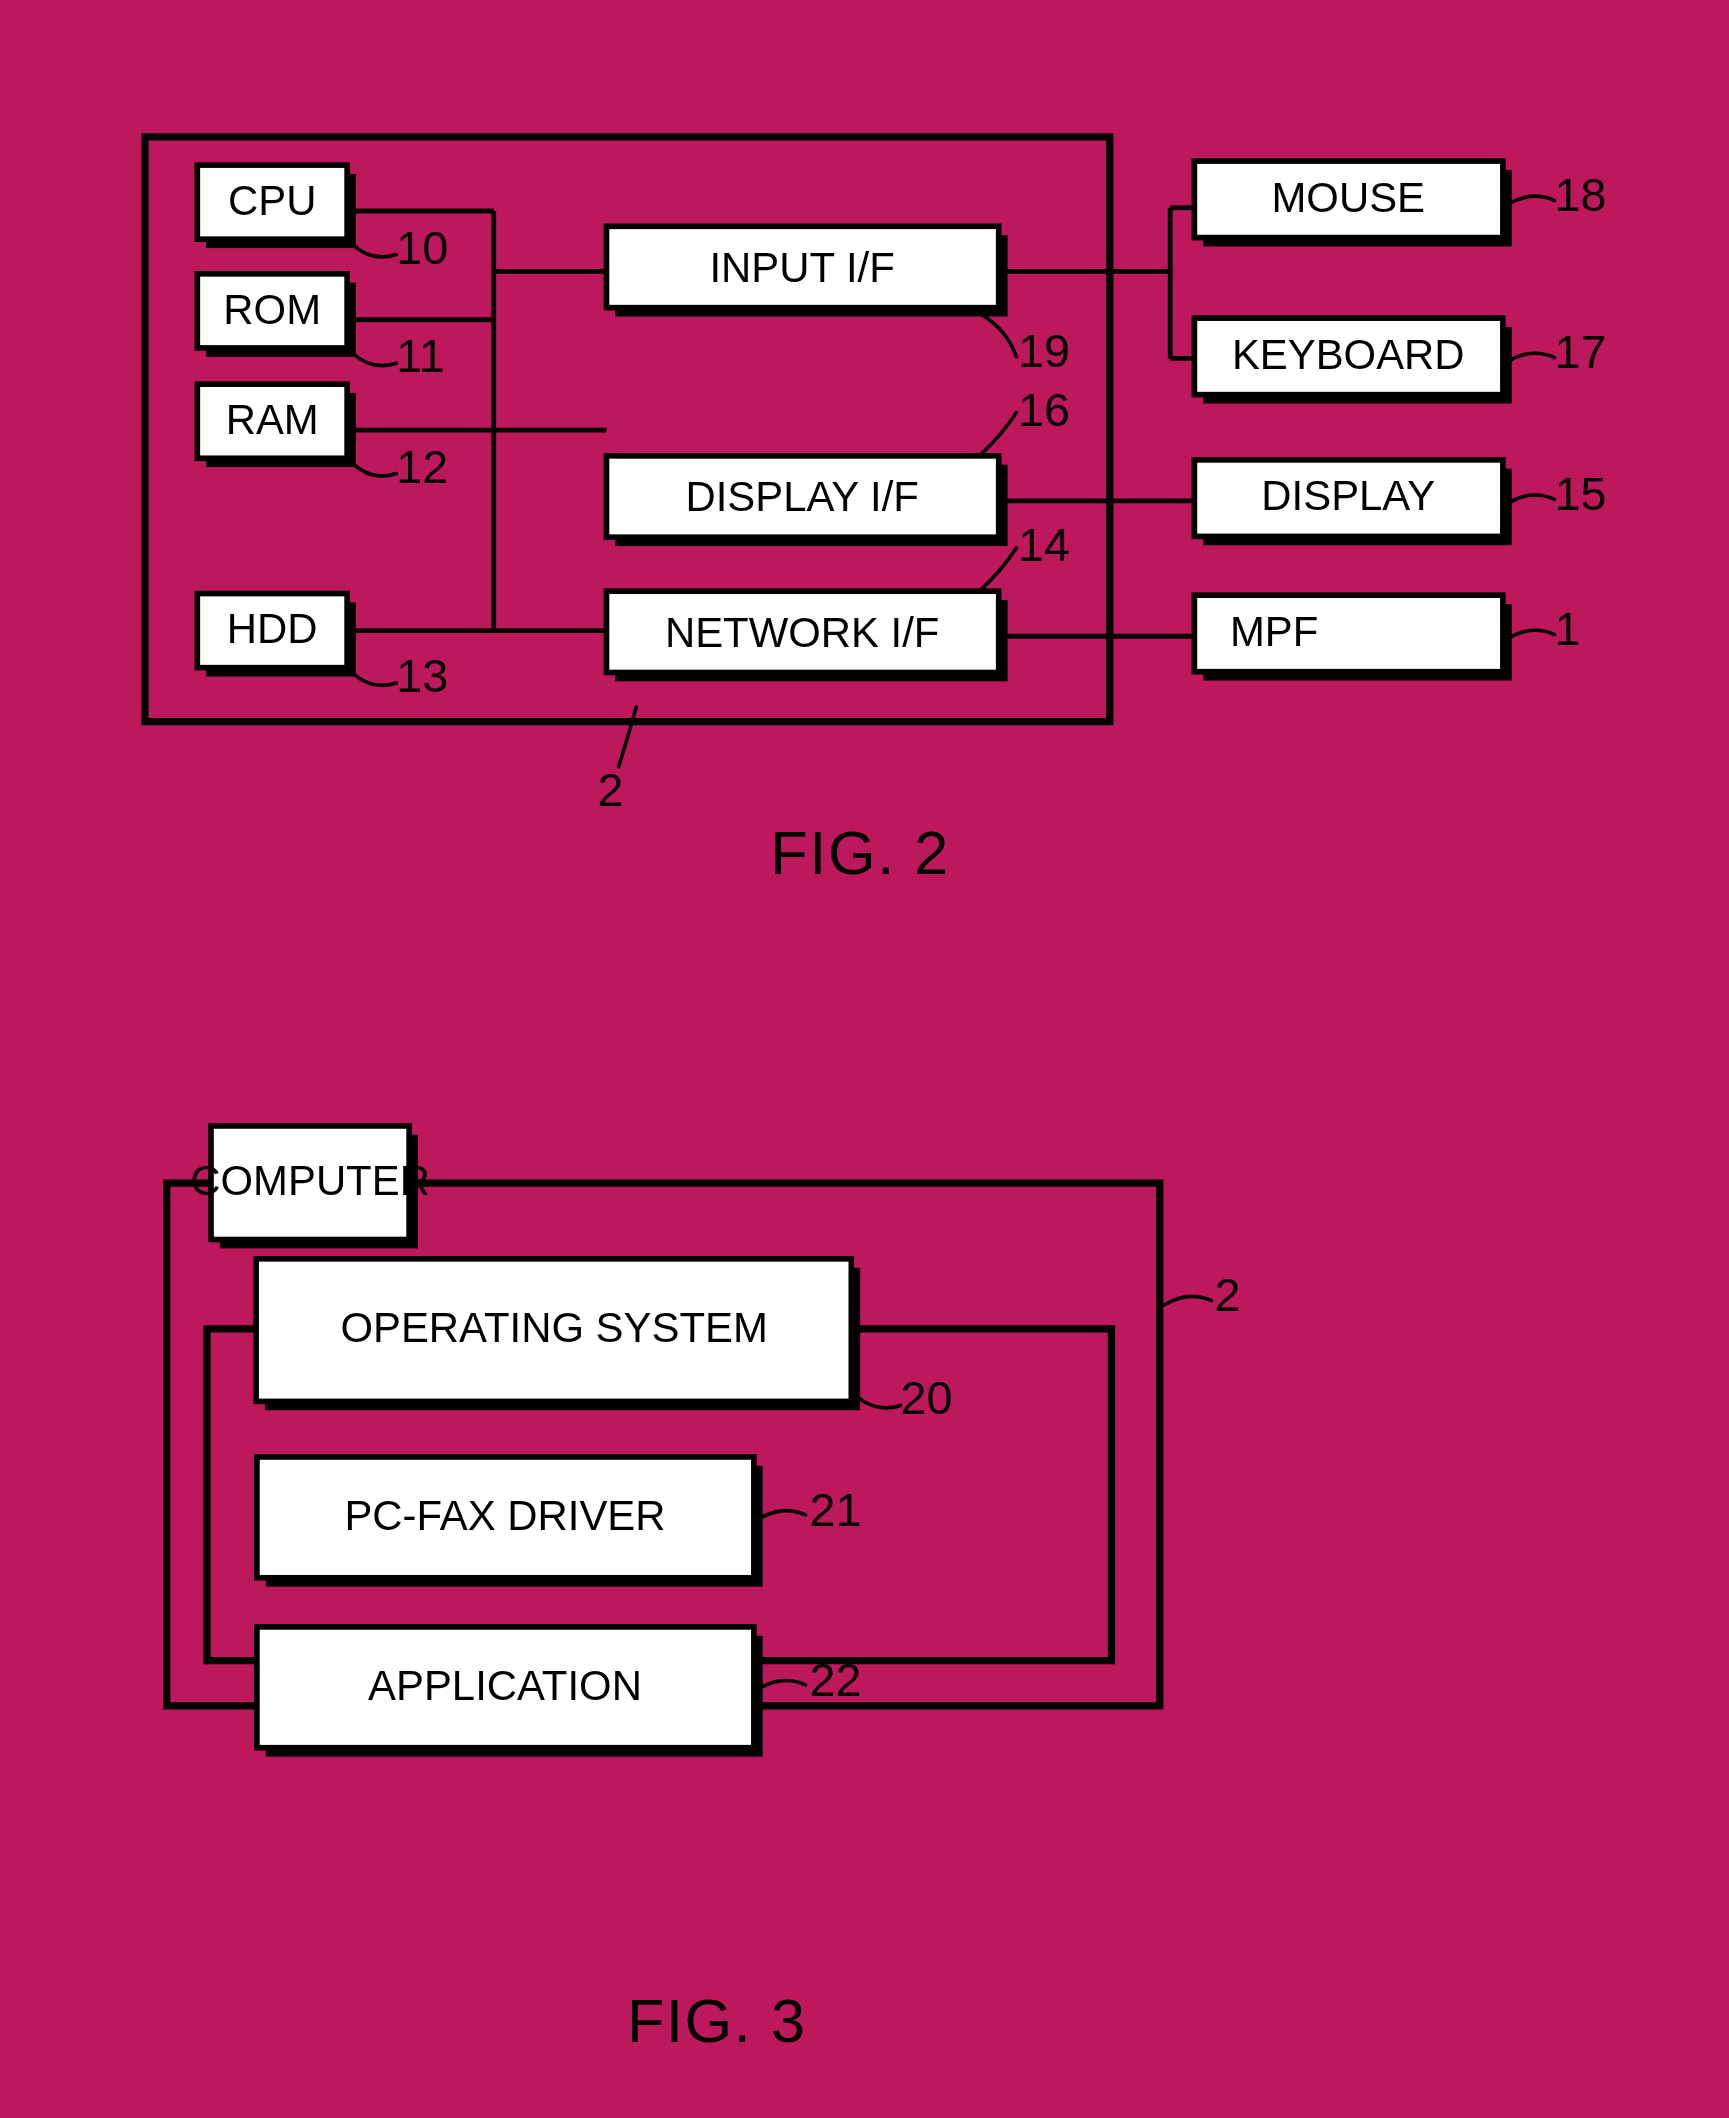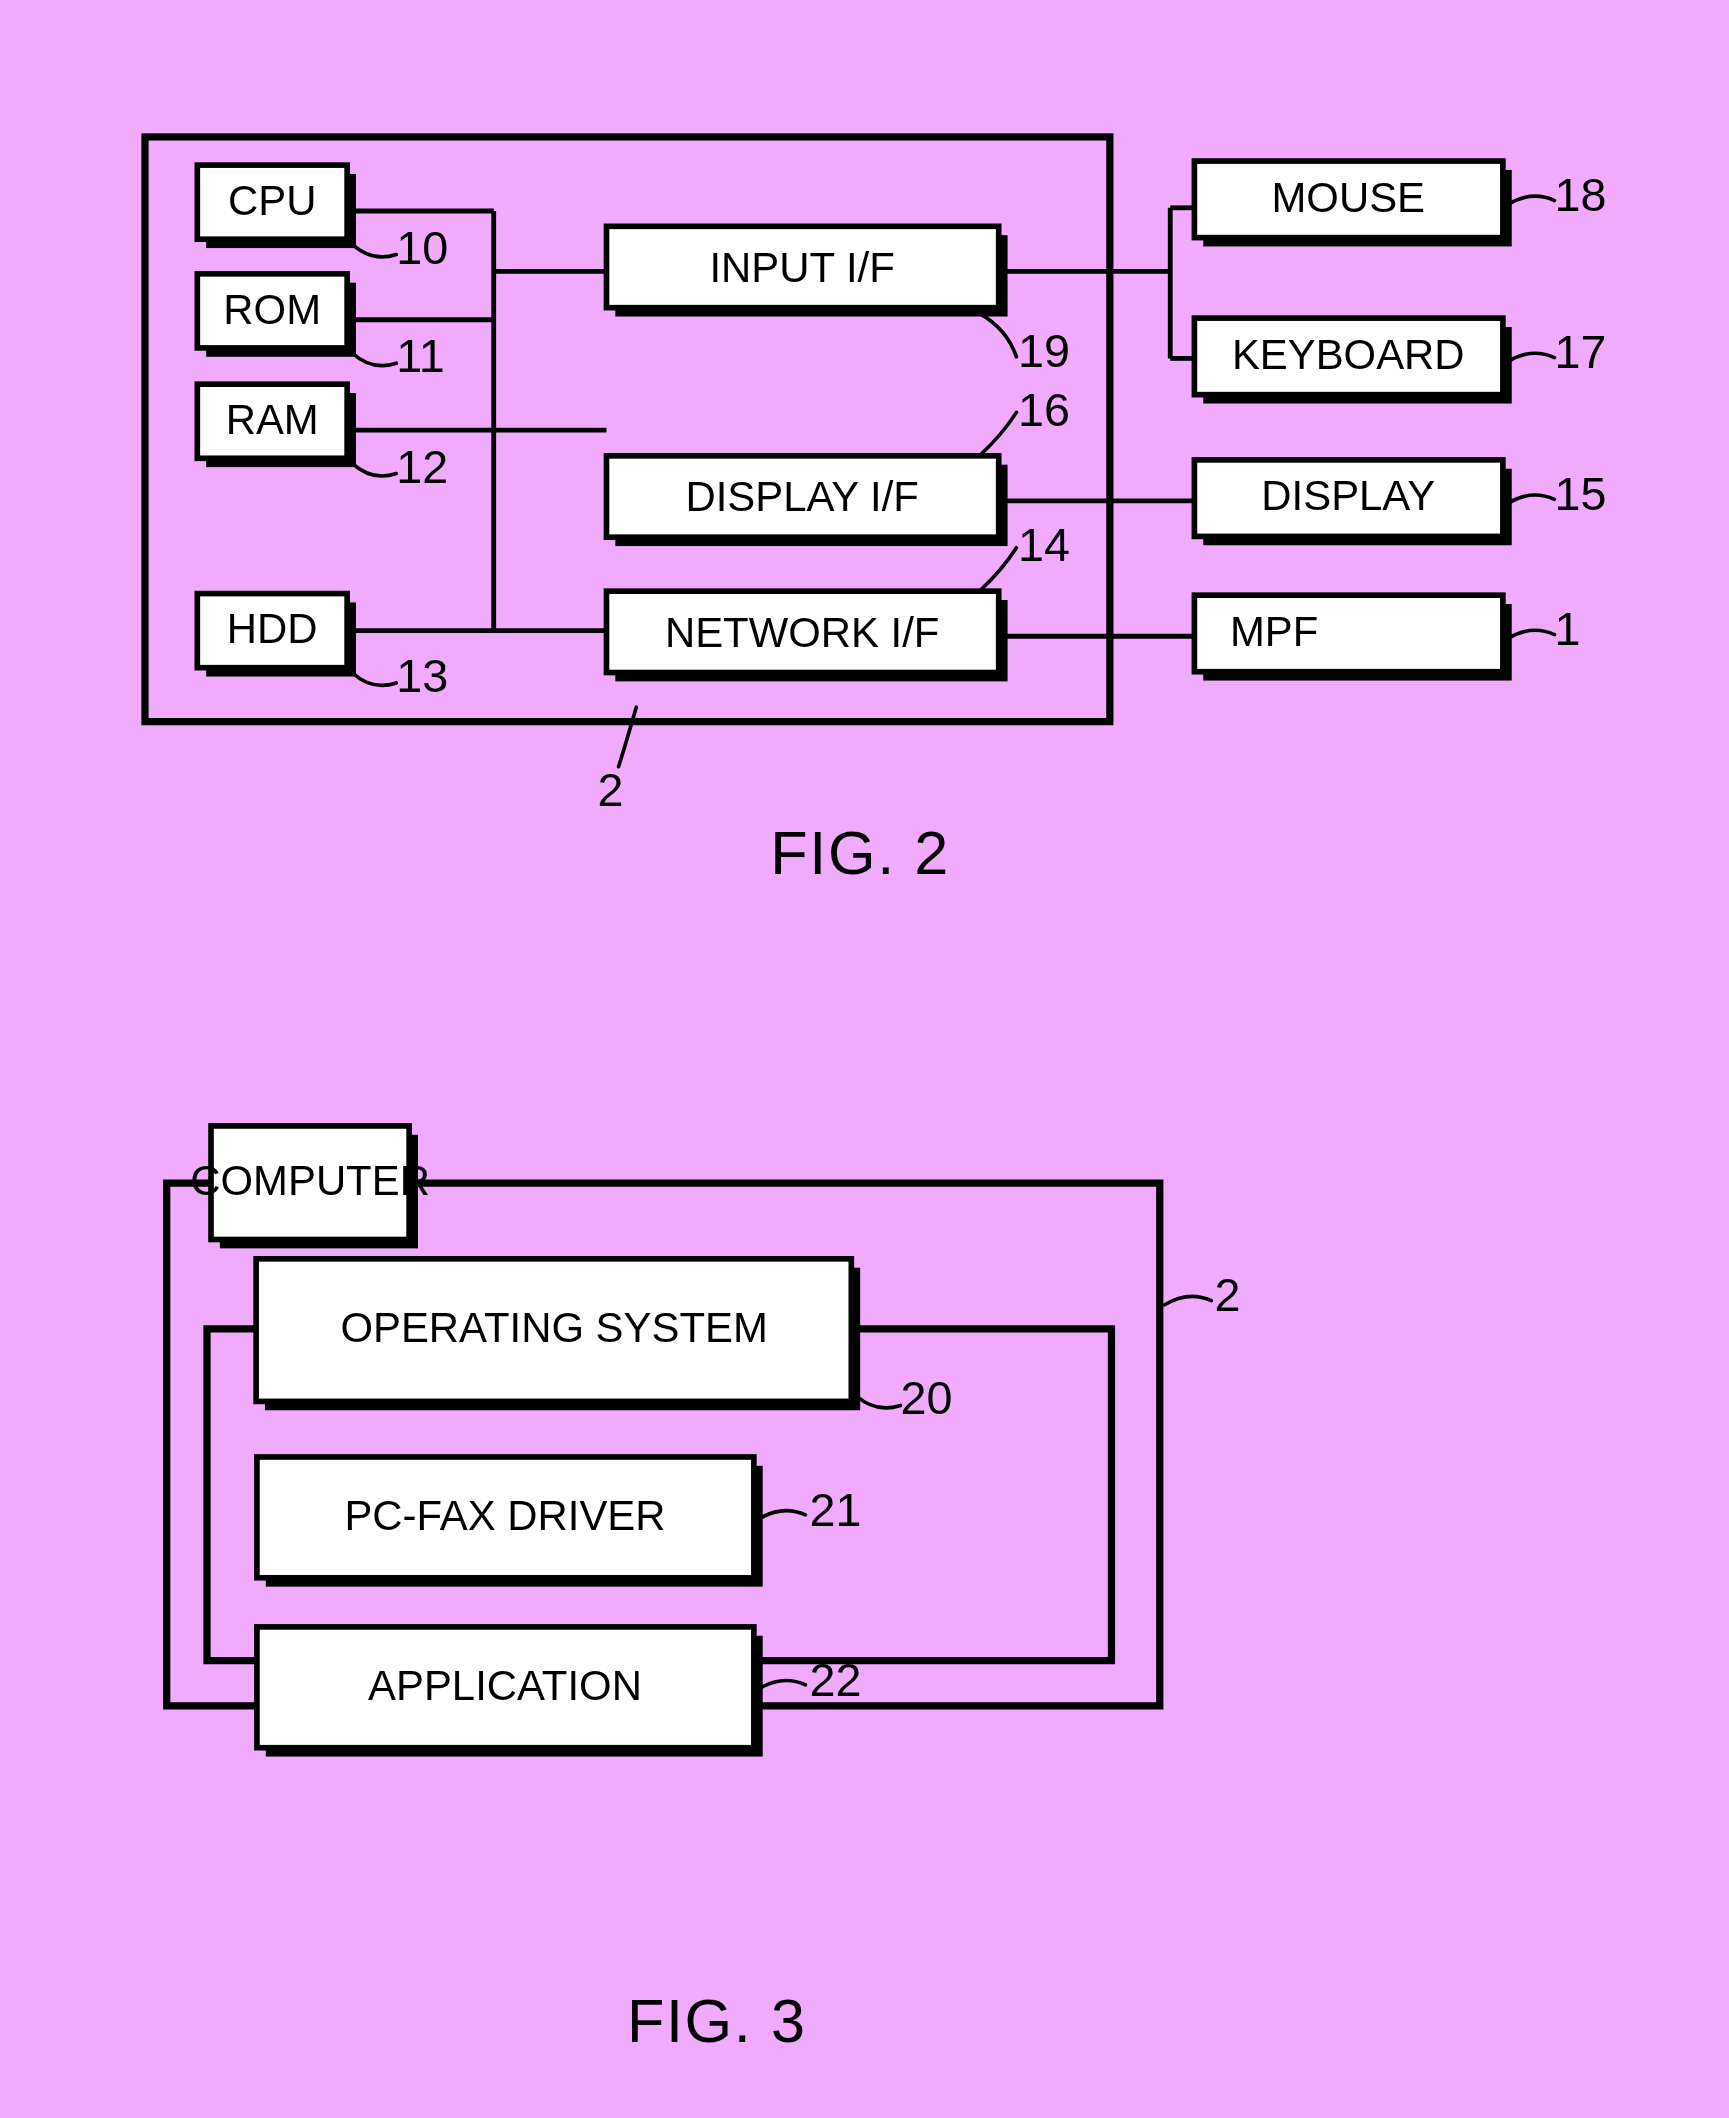--- a/index.html
+++ b/index.html
@@ -4,21 +4,21 @@
 <style>
   html, body {
     margin: 0;
     padding: 0;
     background: #ffffff;
   }
   #page {
     position: relative;
     width: 1730px;
     height: 2119px;
-    background: #f0abfc;
+    background: #be185d;
     font-family: "Liberation Sans", sans-serif;
     overflow: hidden;
   }
   svg.figure-layer {
     position: absolute;
     top: 0;
     left: 0;
     width: 1730px;
     height: 2119px;
     display: block;

